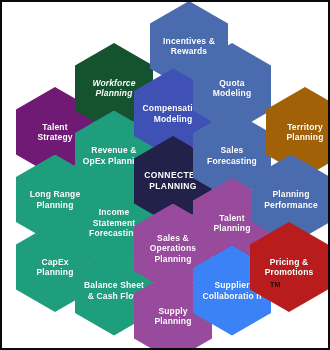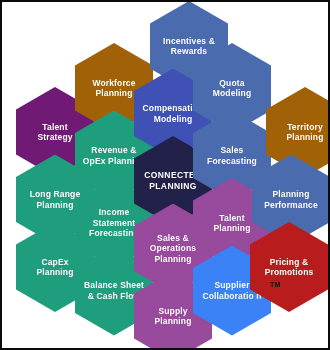--- a/index.html
+++ b/index.html
@@ -70,21 +70,21 @@
 Strategy</span>
       </div>
       <div class="hex" style="left: 14px; top: 152.5px; background: rgb(31, 158, 126);">
         <span class="label">Long Range
 Planning</span>
       </div>
       <div class="hex" style="left: 14px; top: 220px; background: rgb(31, 158, 126);">
         <span class="label">CapEx
 Planning</span>
       </div>
-      <div class="hex" style="left: 73px; top: 41px; background: #a16207;">
+      <div class="hex" style="left: 73px; top: 41px; background: #14532d; font-style: italic;">
         <span class="label">Workforce
 Planning</span>
       </div>
       <div class="hex" style="left: 73px; top: 108.5px; background: rgb(31, 158, 126);">
         <span class="label">Revenue &amp;
 OpEx Planning</span>
       </div>
       <div class="hex" style="left: 73px; top: 176px; background: rgb(31, 158, 126);">
         <span class="label">Income
 Statement

